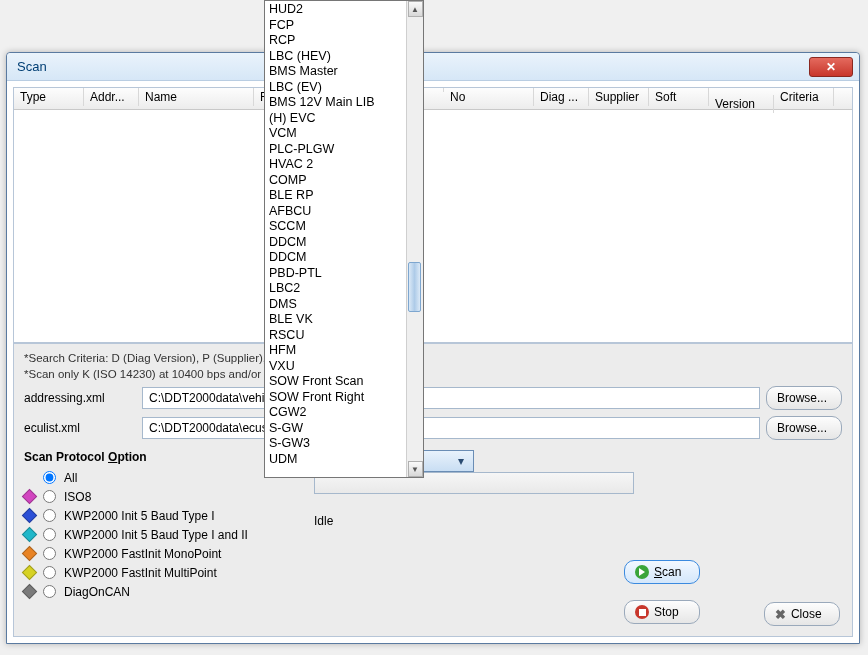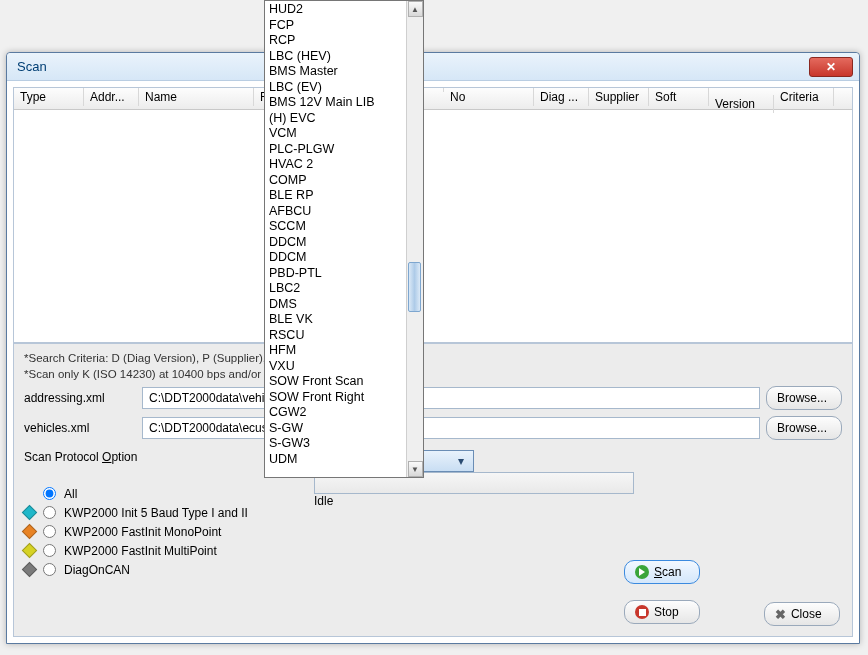--- a/index.html
+++ b/index.html
@@ -120,21 +120,21 @@
     align-items: center;
     gap: 5px;
     font: inherit;
   }
   .protocols {
     margin-top: 10px;
     display: flex;
     gap: 30px;
   }
   .proto-left { width: 260px; }
-  .proto-left-title { margin-bottom: 20px; }
+  .proto-left-title { margin-bottom: 4px; font-weight: bold; }
   .radio-row {
     display: flex;
     align-items: center;
     gap: 6px;
     height: 19px;
   }
   .diamond {
     width: 11px; height: 11px;
     transform: rotate(45deg);
     display: inline-block;
@@ -166,21 +166,21 @@
     width: 320px;
     height: 22px;
     border: 1px solid #a6b8cc;
     background: linear-gradient(#f6f6f6,#e9e9e9);
   }
   .action-row {
     display:flex;
     align-items:center;
     gap: 30px;
   }
-  .idle { }
+  .idle { margin-top: 20px; }
   .action-btns {
     position: absolute;
     right: 12px;
     bottom: 10px;
     display: flex;
     flex-direction: column;
     gap: 34px;
     align-items: flex-end;
   }
   .scanstop {
@@ -287,37 +287,47 @@
 
       <div class="row">
         <div class="row-label">addressing.xml</div>
         <div class="row-input">
           <input type="text" value="C:\DDT2000data\vehicles" style="">
         </div>
         <button class="btn" style="margin-left:auto">Browse...</button>
       </div>
 
       <div class="row">
-        <div class="row-label">vehicles.xml</div>
+        <div class="row-label">eculist.xml</div>
         <div class="row-input">
           <input type="text" value="C:\DDT2000data\ecus\ec" style="">
         </div>
         <button class="btn" style="margin-left:auto">Browse...</button>
       </div>
 
       <div class="protocols">
         <div class="proto-left">
           <div class="proto-left-title">
             <span>Scan Protocol </span><span class="u">O</span><span>ption</span>
           </div>
           <div id="protocol-rows">
               <div class="radio-row">
                 <span style="width:13px;display:inline-block"></span>
                 <input type="radio" name="proto" checked="" style="">
                 <span>All</span>
+              </div>
+              <div class="radio-row">
+                <span class="diamond" style="background:#d245c0;border:1px solid rgba(0,0,0,.25)"></span>
+                <input type="radio" name="proto" style="">
+                <span>ISO8</span>
+              </div>
+              <div class="radio-row">
+                <span class="diamond" style="background:#2b4fd6;border:1px solid rgba(0,0,0,.25)"></span>
+                <input type="radio" name="proto" style="">
+                <span>KWP2000 Init 5 Baud Type I</span>
               </div>
               <div class="radio-row">
                 <span class="diamond" style="background:#1fb7c9;border:1px solid rgba(0,0,0,.25)"></span>
                 <input type="radio" name="proto" style="">
                 <span>KWP2000 Init 5 Baud Type I and II</span>
               </div>
               <div class="radio-row">
                 <span class="diamond" style="background:#e88324;border:1px solid rgba(0,0,0,.25)"></span>
                 <input type="radio" name="proto" style="">
                 <span>KWP2000 FastInit MonoPoint</span>

